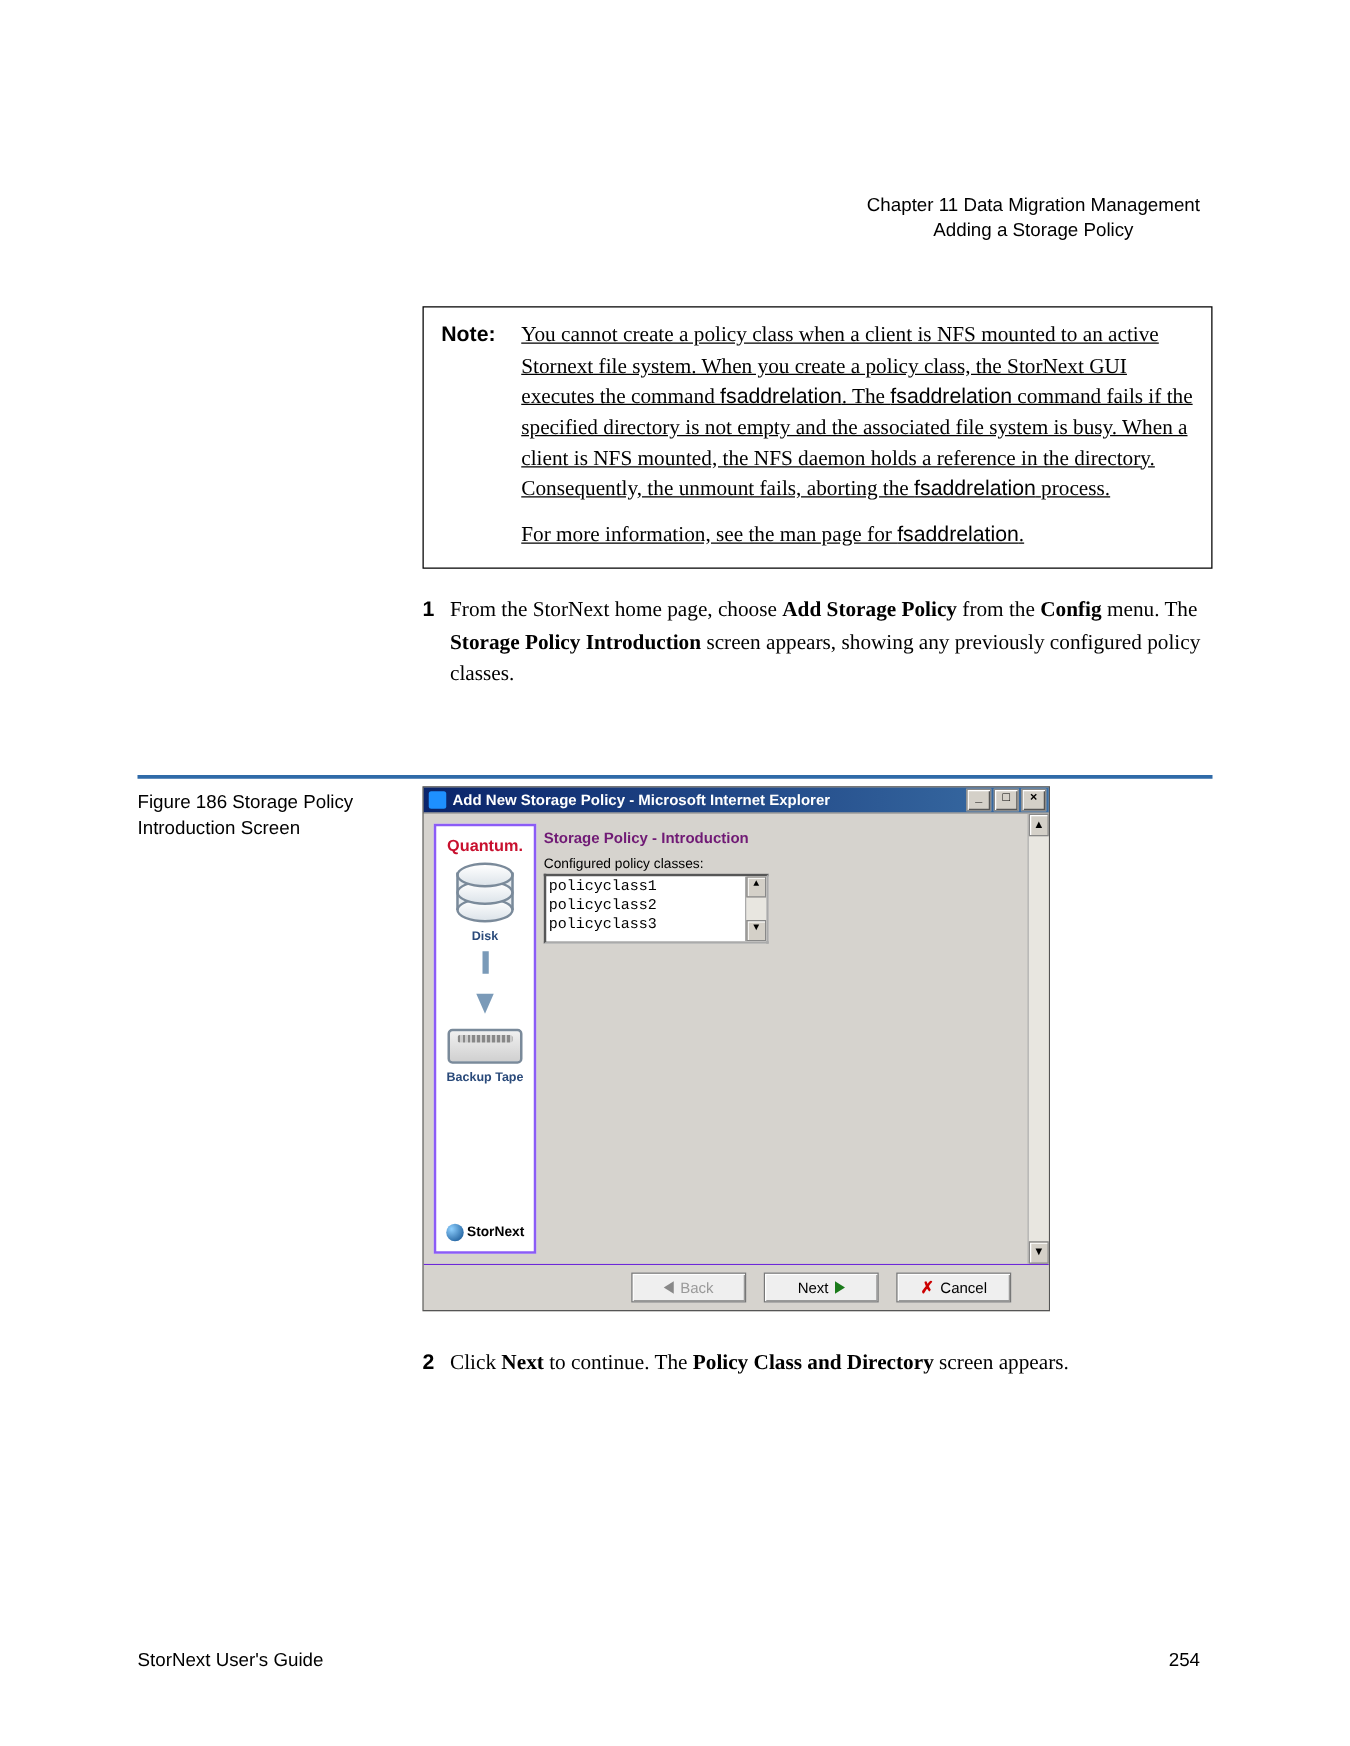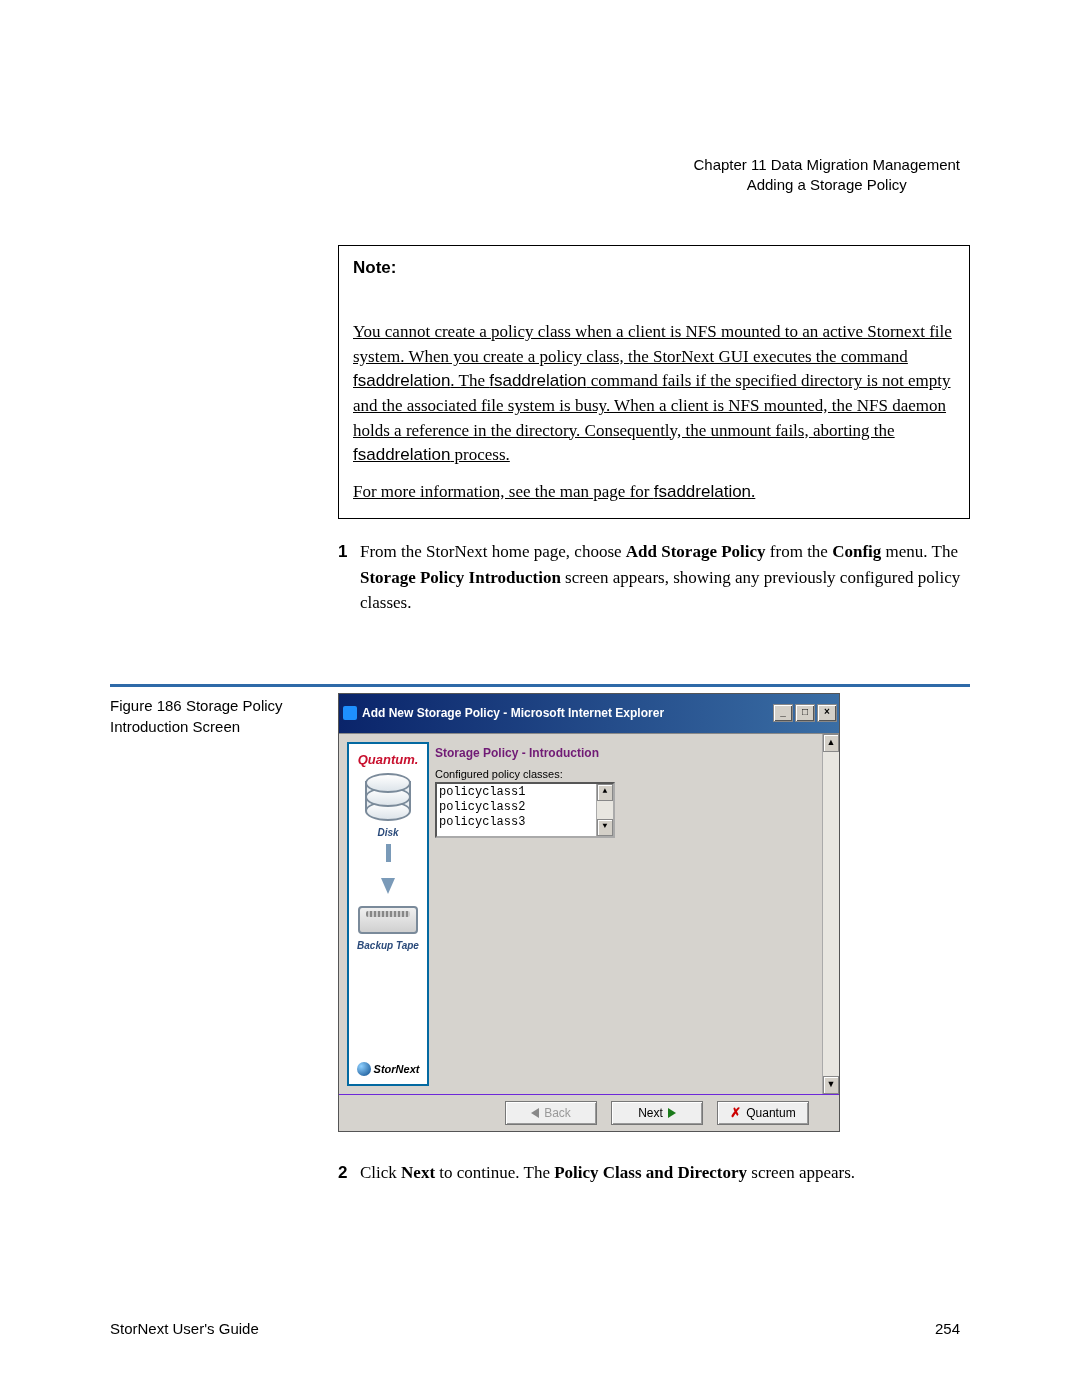--- a/index.html
+++ b/index.html
@@ -34,21 +34,21 @@
     grid-template-columns: 210px 1fr;
     column-gap: 18px;
   }
   .note-box {
     grid-column: 2;
     border: 1px solid #000;
     padding: 10px 14px 14px 14px;
     font-size: 17px;
     line-height: 1.45;
   }
-  .note-row { display: flex; flex-direction: column; }
+  .note-row { display: flex; }
   .note-label {
     font-weight: bold;
     font-family: Arial, Helvetica, sans-serif;
     width: 64px;
     flex: 0 0 64px;
   }
   .note-body { flex: 1; text-decoration: underline; }
   .note-body p { margin: 0 0 12px 0; }
   .note-body p:last-child { margin-bottom: 0; }
   .mono { font-family: Arial, Helvetica, sans-serif; }
@@ -88,21 +88,21 @@
   .ie-window {
     width: 500px;
     border: 1px solid #555;
     background: #d4d0c8;
     font-family: Tahoma, Arial, sans-serif;
     font-size: 11px;
   }
   .titlebar {
     background: linear-gradient(to right, #0a246a, #3a6ea5);
     color: #fff;
-    height: 39px;
+    height: 20px;
     display: flex;
     align-items: center;
     padding: 0 2px 0 4px;
     font-weight: bold;
     font-size: 12px;
   }
   .titlebar .ie-icon {
     width: 14px; height: 14px;
     background: #1e90ff;
     margin-right: 5px;
@@ -152,28 +152,27 @@
   .inner {
     flex: 1;
     padding: 8px;
     background: #d6d3ce;
     display: flex;
     gap: 6px;
   }
   .sidebar {
     width: 82px;
     background: #fff;
-    border: 2px solid #0369a1;
+    border: 2px solid #8b5cf6;
     box-sizing: border-box;
     display: flex;
     flex-direction: column;
     align-items: center;
     padding: 8px 3px;
     gap: 6px;
-    font-style: italic;
   }
   .quantum {
     color: #c8102e;
     font-weight: bold;
     font-size: 13px;
     font-family: Arial;
   }
   .disk-lbl, .tape-lbl {
     color: #2a4a7a;
     font-size: 10px;
@@ -419,21 +418,21 @@
             <div class="btn3d disabled">
               <span class="tri-l"></span>
               <span>Back</span>
             </div>
             <div class="btn3d">
               <span>Next</span>
               <span class="tri-r"></span>
             </div>
             <div class="btn3d">
               <span class="x-red">✗</span>
-              <span>Quantum</span>
+              <span>Cancel</span>
             </div>
           </div>
         </div>
       </div>
     </div>
 
     <div class="step" style="margin-top:28px;">
       <div class="step-num">2</div>
       <div class="step-body">
         <span>Click </span><span class="b">Next</span><span> to continue. The </span><span class="b">Policy Class and Directory</span><span> screen appears.</span>

